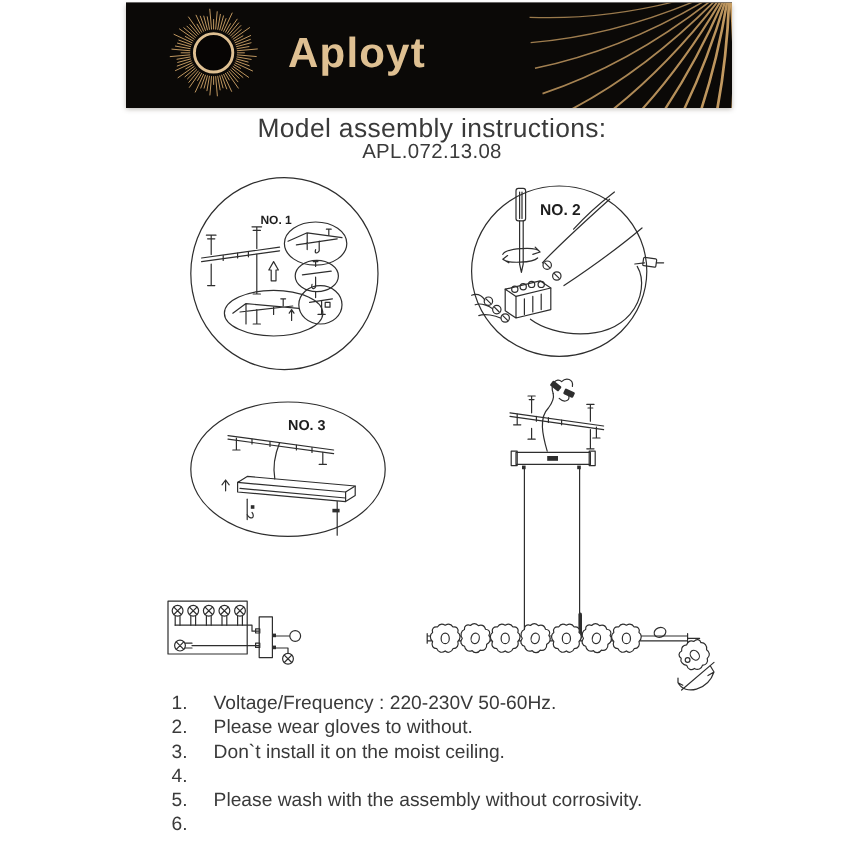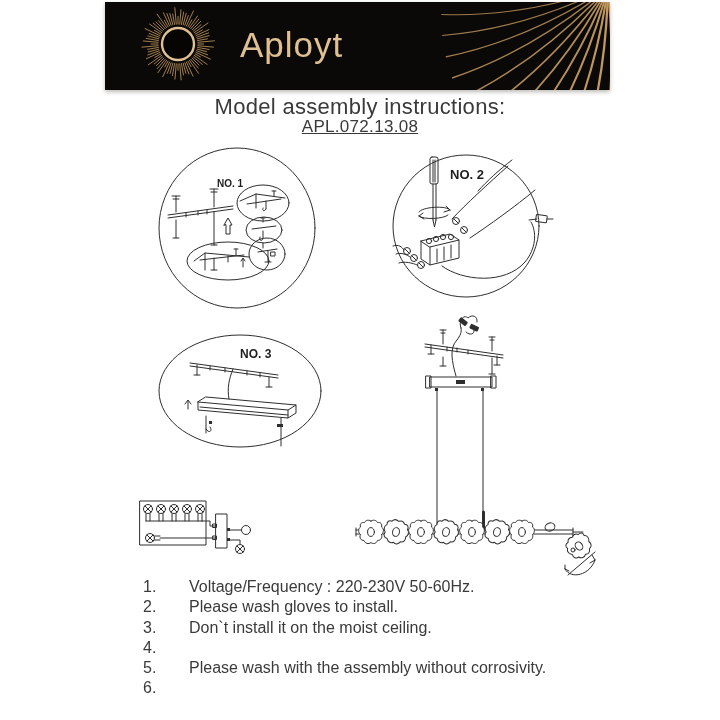--- a/index.html
+++ b/index.html
@@ -4,45 +4,45 @@
 <style>
   html,body{margin:0;padding:0;background:#fff;}
   .page{position:relative;width:720px;height:720px;background:#fff;overflow:hidden;
         font-family:"Liberation Sans",sans-serif;outline:1px solid #ededed;}
 
   
   .banner{position:absolute;left:105px;top:2px;width:505px;height:88px;
           background:var(--banner-bg,#0b0907);overflow:hidden;
           box-shadow:0 2px 4px rgba(70,60,45,.35);}
   .sunburst{position:absolute;left:33px;top:2px;width:80px;height:80px;}
-  .brand{position:absolute;left:135px;top:23px;font-size:35px;font-weight:400;
+  .brand{position:absolute;left:135px;top:23px;font-size:35px;font-weight:700;
          letter-spacing:1px;color:var(--gold-bright,#dfc092);}
   .fan{position:absolute;right:0;top:0;width:175px;height:88px;}
 
   
   .titles{position:absolute;left:0;top:97px;width:720px;text-align:center;
           color:var(--text,#3a3a3a);}
   .titles .heading{font-size:22px;line-height:20px;letter-spacing:.3px;}
-  .titles .model{font-size:17px;line-height:20px;letter-spacing:.3px;text-decoration:underline;}
+  .titles .model{font-size:17px;line-height:20px;letter-spacing:.3px;}
 
   
   #diagram{position:absolute;left:0;top:0;width:720px;height:720px;
            stroke:var(--line,#2e2e2e);fill:none;stroke-width:1;
            stroke-linecap:round;stroke-linejoin:round;}
   #diagram .lbl{fill:#1d1d1d;stroke:none;font-weight:700;
                 font-family:"Liberation Sans",sans-serif;letter-spacing:0px;}
   #diagram .fl{fill:#2e2e2e;stroke:none;}
   #diagram .wh{fill:#ffffff;}
 
   
   .instructions{position:absolute;left:143px;top:577px;width:470px;margin:0;padding:0;
                 list-style:none;color:var(--text,#3a3a3a);font-size:16px;}
   .instructions li{display:flex;line-height:20.3px;}
   .instructions .num{width:21px;flex:none;text-align:left;}
-  .instructions .txt{margin-left:25px;white-space:nowrap;}
+  .instructions .txt{margin-left:14px;white-space:nowrap;}
 </style>
 </head>
 <body>
 
 <div class="page">
 
   <header class="banner">
     <svg class="sunburst" id="burst-svg" viewBox="0 0 80 80">
         <line x1="59.5" y1="40" x2="66" y2="40" stroke="#c69c62" stroke-width="0.8"></line>
         <line x1="59.42579661278904" y1="41.699536983579335" x2="75.90531310354356" y2="43.141307856908874" stroke="#c69c62" stroke-width="0.8"></line>
@@ -297,21 +297,21 @@
     </g>
   </svg>
 
   <ol class="instructions">
     <li>
         <span class="num">1.</span>
         <span class="txt">Voltage/Frequency : 220-230V 50-60Hz.</span>
       </li>
     <li>
         <span class="num">2.</span>
-        <span class="txt">Please wash gloves to install.</span>
+        <span class="txt">Please wear gloves to without.</span>
       </li>
     <li>
         <span class="num">3.</span>
         <span class="txt">Don`t install it on the moist ceiling.</span>
       </li>
     <li>
         <span class="num">4.</span>
       </li>
     <li>
         <span class="num">5.</span>

